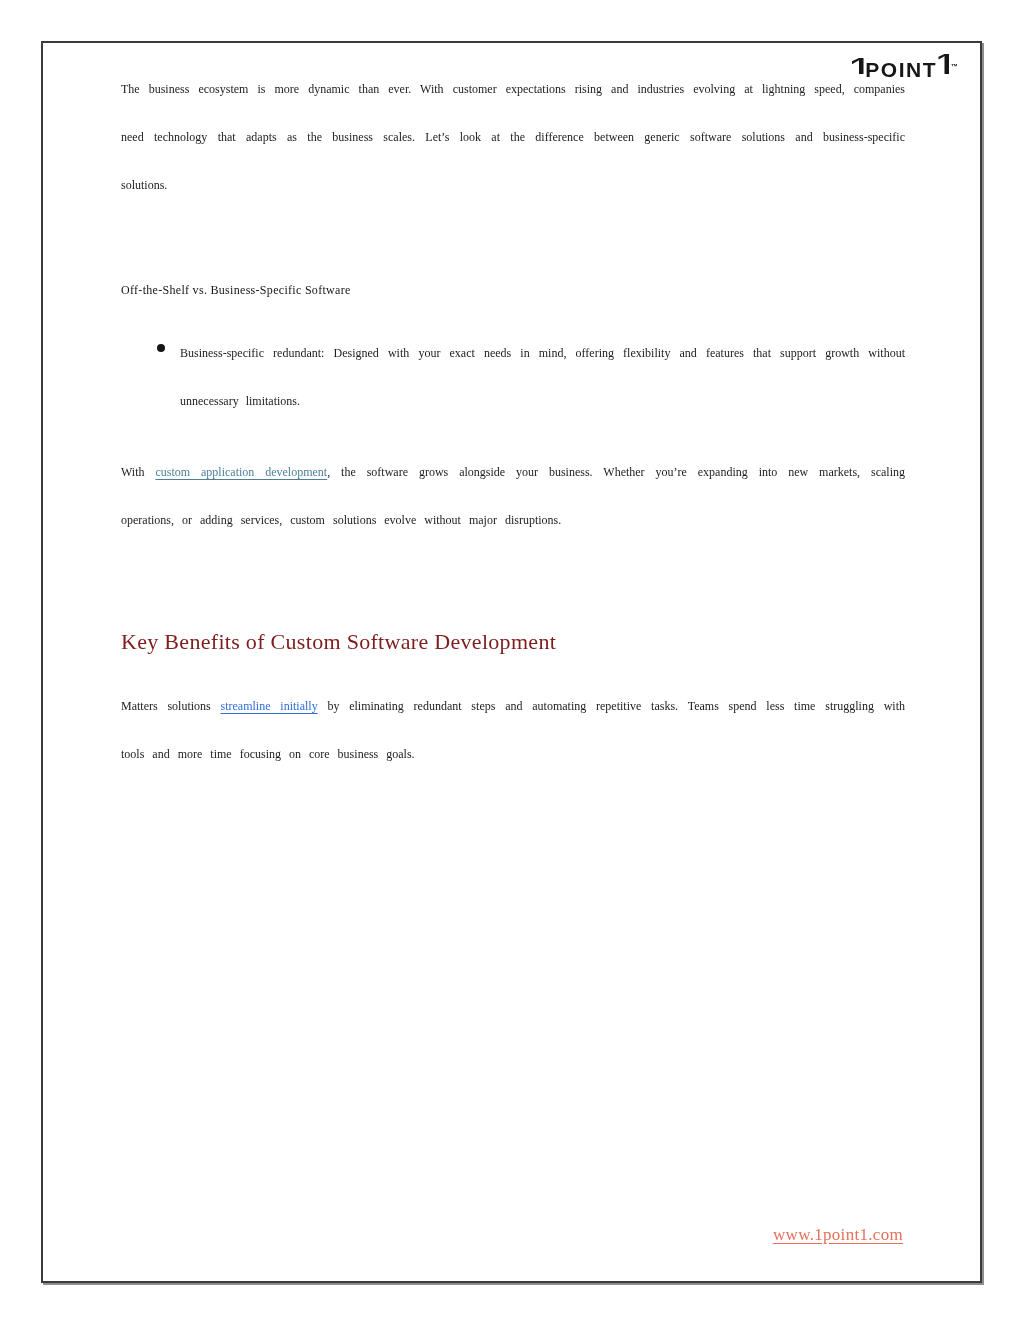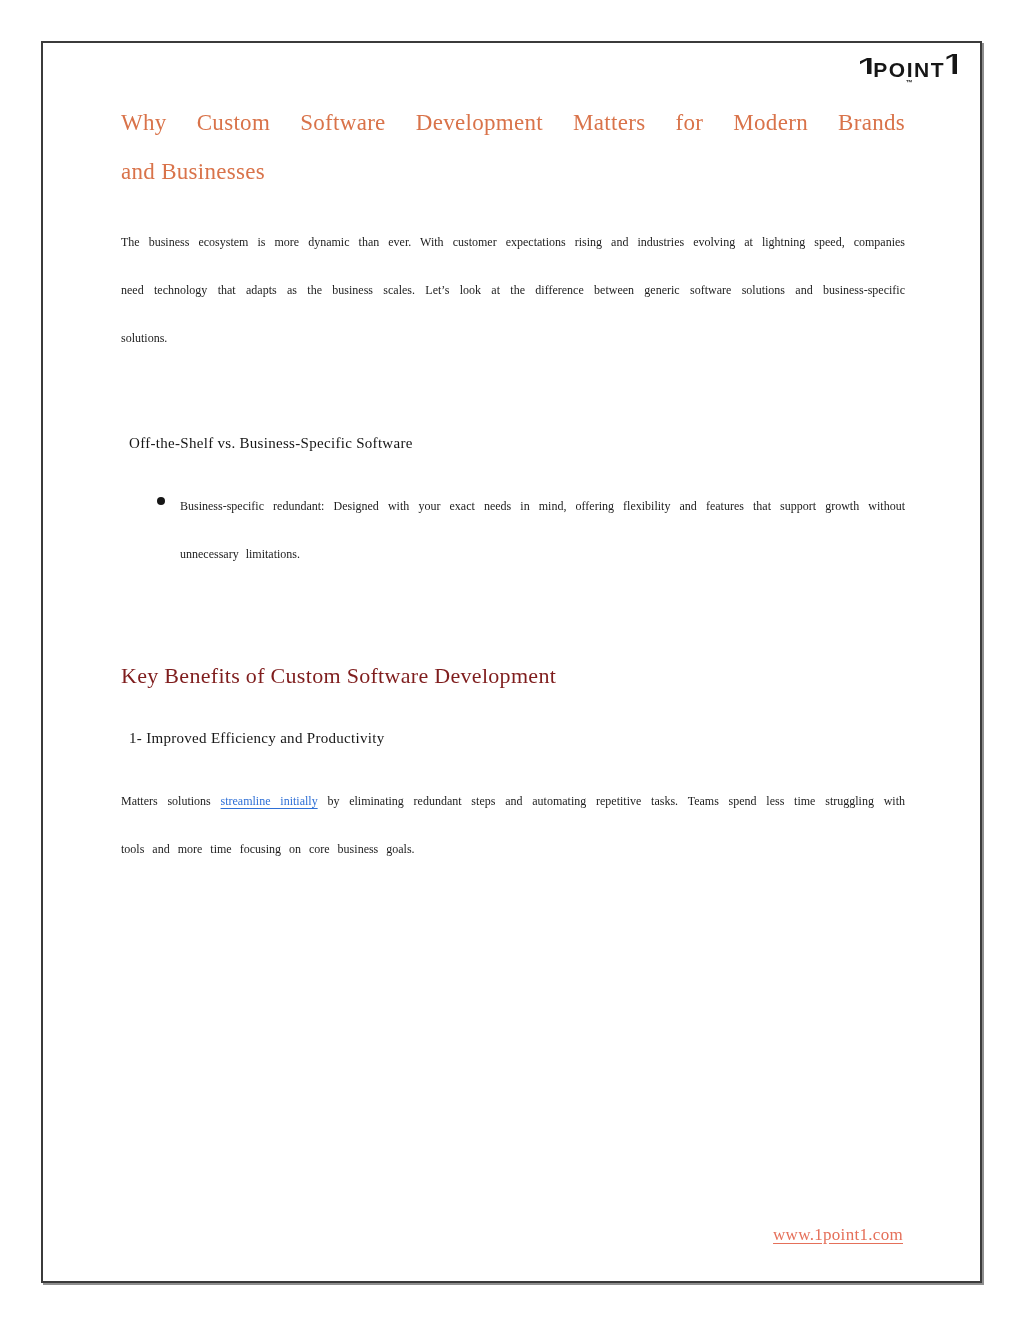--- a/index.html
+++ b/index.html
@@ -30,21 +30,20 @@
   }
 
   
   .logo {
     position: absolute;
     top: 11px;
     right: 22px;
     display: flex;
     align-items: center;
     font-family: "Liberation Sans", sans-serif;
-    flex-direction: column;
   }
   .logo-mark {
     display: flex;
     align-items: flex-end;
   }
   .logo-text {
     font-size: 21px;
     font-weight: bold;
     letter-spacing: 1.5px;
     line-height: 16px;
@@ -80,23 +79,23 @@
 
   h2 {
     margin: 83px 0 0 0;
     font-weight: normal;
     font-size: 22px;
     line-height: 30px;
     color: #7f1d1d;
     letter-spacing: 0.3px;
   }
   h3 {
-    margin: 8px;
+    margin: 0;
     font-weight: normal;
-    font-size: 15px;
+    font-size: 12px;
     line-height: 28px;
     color: #161616;
     letter-spacing: 0.3px;
   }
   #section1-heading { margin-top: 67px; }
   #section2-subheading { margin-top: 33px; }
 
   
   p.body {
     margin: 0;
@@ -167,39 +166,35 @@
       <svg class="logo-one-right" width="12" height="20" viewBox="0 0 12 20">
         <rect x="6.5" y="0" width="4.5" height="20" fill="#161616"></rect>
         <polygon points="6.5,0 10.5,0 0.5,5.6 0.5,2.8" fill="#161616"></polygon>
       </svg>
     </div>
     <span class="logo-tm">™</span>
   </div>
 
   <div class="content">
 
-    <h1>
-        <span class="l1">Why Custom Software Development Matters for Modern Brands</span>
-        <span class="l2">and Businesses</span>
-      </h1>
 
     <p class="body" id="intro-paragraph">The business ecosystem is more dynamic than ever. With customer expectations rising and industries evolving at lightning speed, companies need technology that adapts as the business scales. Let’s look at the difference between generic software solutions and business-specific solutions.</p>
 
     <h3 id="section1-heading">Off-the-Shelf vs. Business-Specific Software</h3>
 
 
     <div class="bullet" id="bullet-2">
       <span class="dot"></span>
       <p class="body"><span>Business-specific redundant:</span><span> Designed with your exact needs in mind, offering flexibility and features that support growth without unnecessary limitations.</span></p>
     </div>
 
+    <p class="body" id="custom-dev-paragraph"><span>With </span><a class="link-teal">custom application development</a><span>, the software grows alongside your business. Whether you’re expanding into new markets, scaling operations, or adding services, custom solutions evolve without major disruptions.</span></p>
 
     <h2 id="section2-heading">Key Benefits of Custom Software Development</h2>
 
-    <h3 id="section2-subheading">1- Improved Efficiency and Productivity</h3>
 
     <p class="body" id="efficiency-paragraph"><span>Matters solutions </span><a class="link-blue">streamline initially</a><span> by eliminating redundant steps and automating repetitive tasks. Teams spend less time struggling with tools and more time focusing on core business goals.</span></p>
 
   </div>
 
   <a class="footer-link">www.1point1.com</a>
 
 </div>
 
 </body></html>

